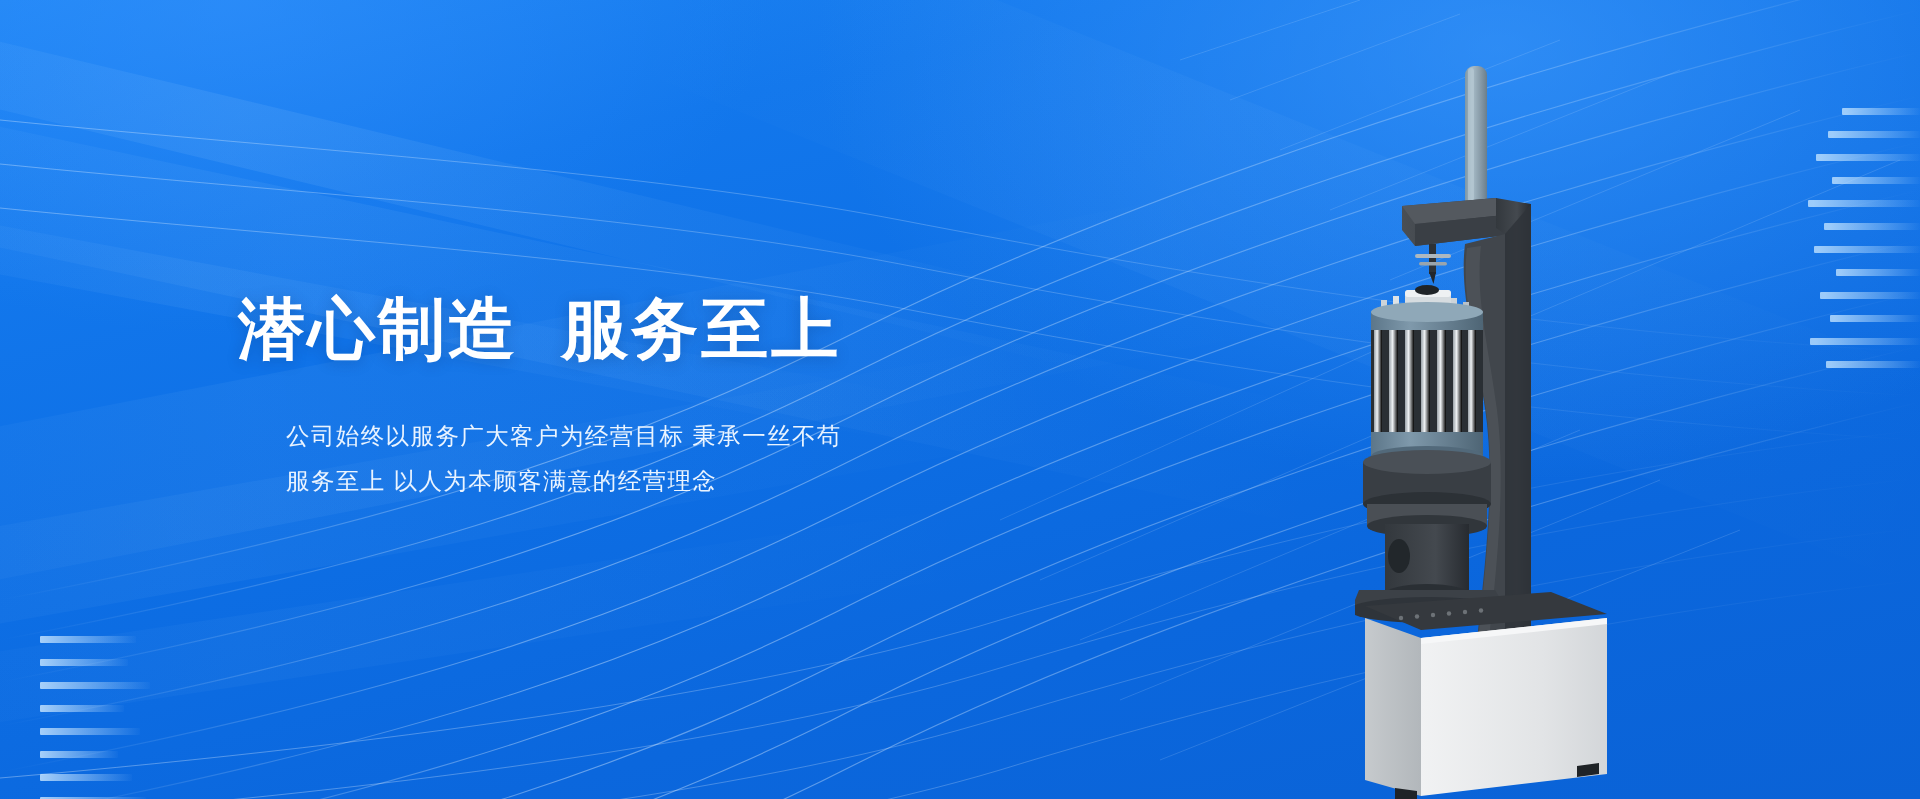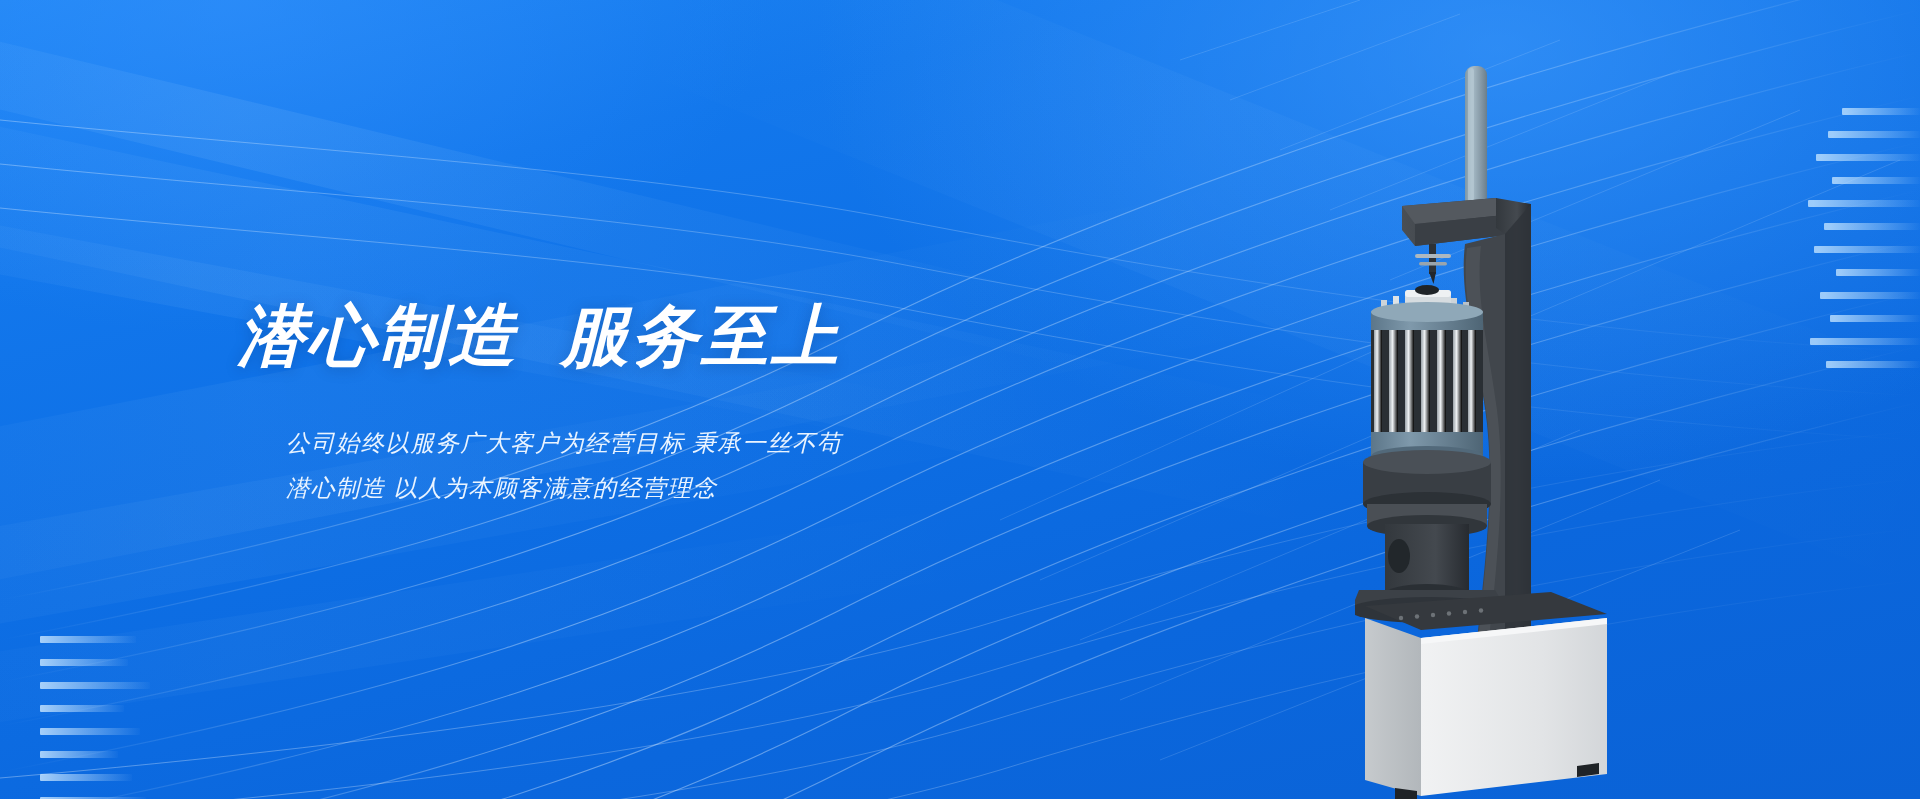--- a/index.html
+++ b/index.html
@@ -30,21 +30,21 @@
 
   
   .ticks{ position:absolute; display:flex; flex-direction:column; }
   .ticks .bar{ height:7px; border-radius:1px; }
   .ticks-right{ right:0; top:108px; width:120px; gap:16px; align-items:flex-end; }
   .ticks-right .bar{ background:linear-gradient(270deg, rgba(255,255,255,0.02) 0%, rgba(190,225,255,0.80) 95%); }
   .ticks-left{ left:40px; top:636px; width:120px; gap:16px; align-items:flex-start; }
   .ticks-left .bar{ background:linear-gradient(90deg, rgba(200,230,255,0.82) 0%, rgba(255,255,255,0.02) 100%); }
 
   
-  .copy{ position:absolute; left:238px; top:302px; width:780px;font-style:italic; }
+  .copy{ position:absolute; left:238px; top:295px; width:780px; }
   .headline{
     font-size:67px; line-height:1.0; font-weight:bold; color:#ffffff;
     letter-spacing:3px; white-space:pre; text-shadow:0 2px 14px rgba(3,40,95,0.25);
   }
   .sub{ margin-top:52px; color:#eaf4ff; font-size:23.5px; line-height:1.92; letter-spacing:1.4px; font-weight:400;margin-left:48px; }
   .sub div{ white-space:pre; }
 
   
   .machine{ position:absolute; left:1355px; top:58px; width:300px; height:741px; }
 </style>
@@ -138,21 +138,21 @@
     <div class="bar" style="width:78px"></div>
     <div class="bar" style="width:92px"></div>
     <div class="bar" style="width:106px"></div>
 
   </div>
 
   <div class="copy">
     <div class="headline">潜心制造  服务至上</div>
     <div class="sub">
       <div>公司始终以服务广大客户为经营目标 秉承一丝不苟</div>
-      <div>潜心制造 以人为本顾客满意的经营理念</div>
+      <div>服务至上 以人为本顾客满意的经营理念</div>
     </div>
   </div>
 
   <svg class="machine" viewBox="0 0 300 741" preserveAspectRatio="xMidYMid meet">
     <defs>
       <linearGradient id="rod" x1="0" y1="0" x2="1" y2="0">
         <stop offset="0" stop-color="#7d96a5"></stop>
         <stop offset="0.32" stop-color="#a8bdc9"></stop>
         <stop offset="0.72" stop-color="#8699a6"></stop>
         <stop offset="1" stop-color="#6b7e8b"></stop>

